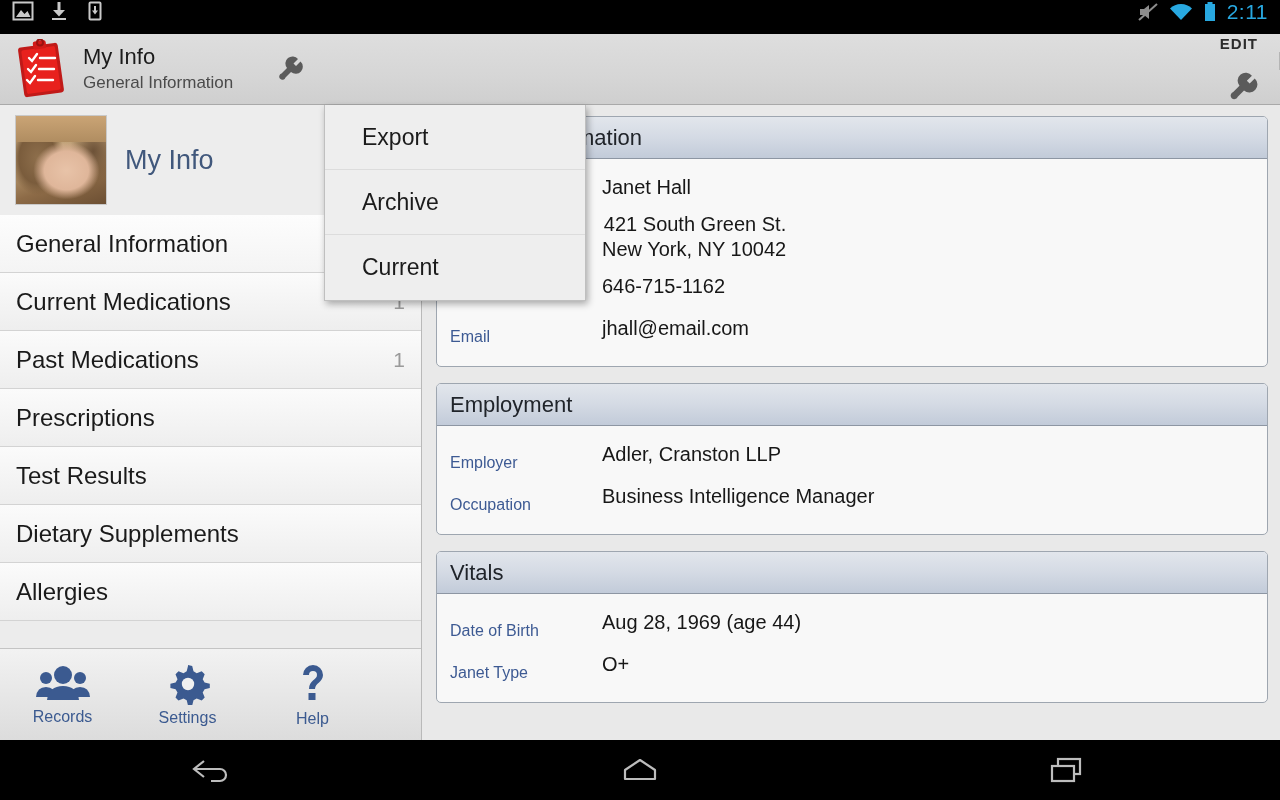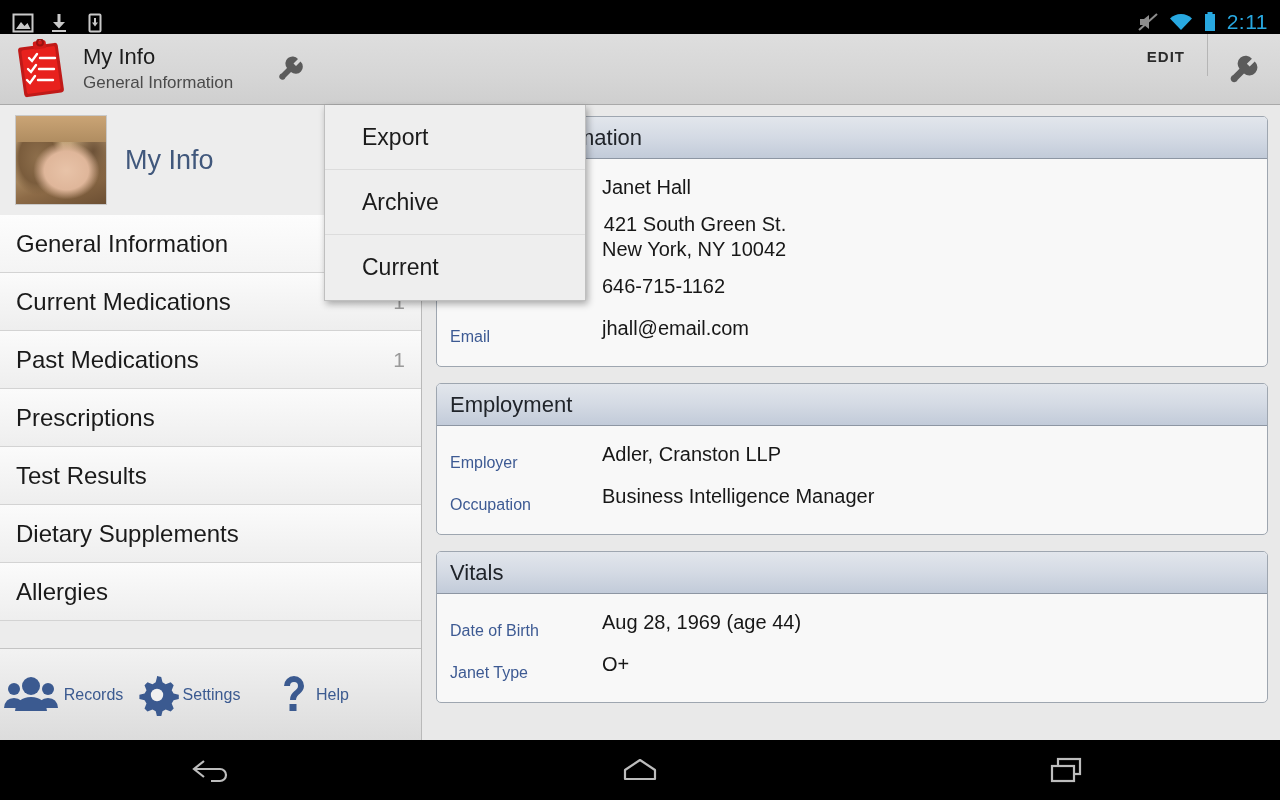--- a/index.html
+++ b/index.html
@@ -7,40 +7,40 @@
     width: 1280px; height: 800px;
     background: #000;
     font-family: "Liberation Sans", sans-serif;
     overflow: hidden;
   }
   #screen { position: relative; width: 1280px; height: 800px; background: #000; }
 
   
   .statusbar {
     position: absolute; left: 0; top: 0; width: 1280px; height: 34px;
-    background: #000; display: flex; align-items: flex-end;
+    background: #000; display: flex; align-items: flex-start;
   }
   .sb-left { display: flex; align-items: center; gap: 14px; padding-left: 12px; }
   .sb-right { margin-left: auto; display: flex; align-items: center; gap: 10px; padding-right: 12px; }
   .sb-time { color: #28a8e0; font-size: 21px; letter-spacing: .5px; }
   .sbicon { display: block; }
 
   
   .appbar {
     position: absolute; left: 0; top: 34px; width: 1280px; height: 71px;
     background: linear-gradient(#dedede, #d6d6d6 60%, #cfcfcf);
     border-bottom: 1px solid #a9a9a9;
     display: flex; align-items: center;
   }
   .clipboard { margin-left: 15px; width: 56px; height: 60px; position: relative; }
   .titles { margin-left: 12px; }
   .app-title { font-size: 22px; color: #1b1b1b; line-height: 26px; }
   .app-sub { font-size: 17px; color: #4b4b4b; line-height: 22px; margin-top: 2px; }
   .overflow-wrench { margin-left: 38px; width: 40px; height: 40px; display:flex; align-items:center; justify-content:center;}
-  .appbar-right { margin-left: auto; display: flex; align-items: flex-start; height: 100%; }
+  .appbar-right { margin-left: auto; display: flex; align-items: flex-end; height: 100%; flex-direction: column; }
   .edit-btn {
     font-size: 15px; font-weight: bold; color: #2b2b2b; letter-spacing: 1px;
     padding: 0 22px; height: 44px; display: flex; align-items: center;
   }
   .vdivider { width: 1px; height: 42px; background: #b5b5b5; }
   .tool-btn { width: 72px; height: 71px; display: flex; align-items: center; justify-content: center; }
 
   
   .content { position: absolute; left: 0; top: 105px; width: 1280px; height: 635px; background: #e9e9e9; }
 
@@ -75,21 +75,21 @@
   }
   .sb-item.selected { background: linear-gradient(#fdfdfd, #f4f4f4); }
   .sb-item .label { flex: 1; }
   .sb-item .count { font-size: 21px; color: #9a9a9a; }
 
   .sb-bottom {
     height: 92px; border-top: 1px solid #c4c4c4;
     background: linear-gradient(#f2f2f2, #dcdcdc);
     display: flex; align-items: center;
   }
-  .tabbtn { width: 125px; display: flex; flex-direction: row; align-items: center; justify-content: center; gap: 4px; }
+  .tabbtn { width: 125px; display: flex; flex-direction: column; align-items: center; justify-content: center; gap: 4px; }
   .tabbtn .tlabel { font-size: 16px; color: #3b5a90; }
 
   
   .main { position: absolute; left: 423px; top: 0; right: 0; height: 635px;
           background: #e9e9e9; padding: 11px 12px 0 13px; overflow: hidden; }
   .card {
     background: #f8f8f8; border: 1px solid #9ea6b0; border-radius: 5px;
     margin-bottom: 16px; overflow: hidden;
   }
   .card-head {

